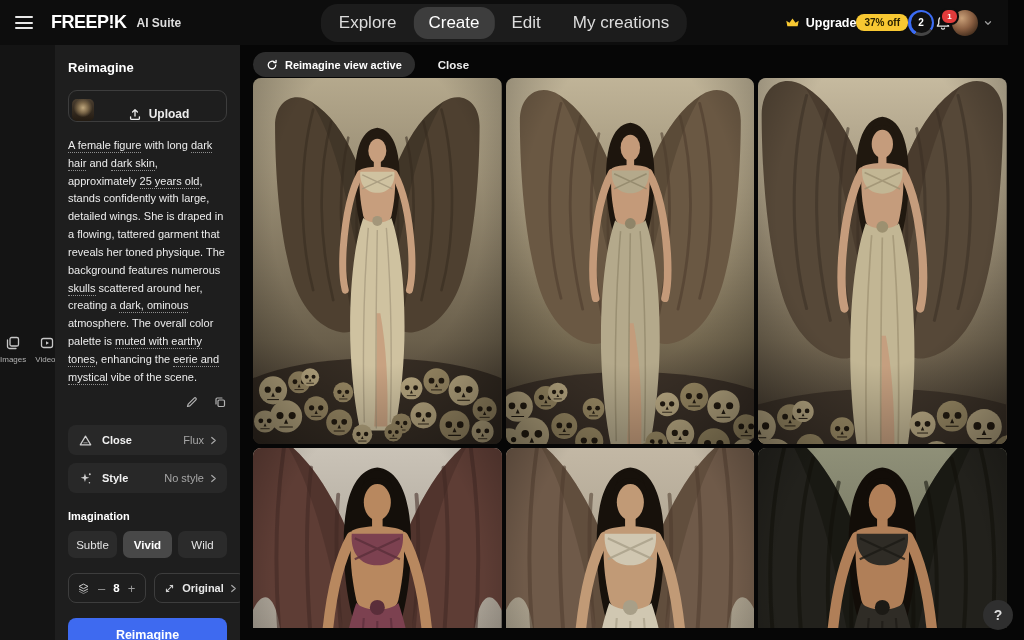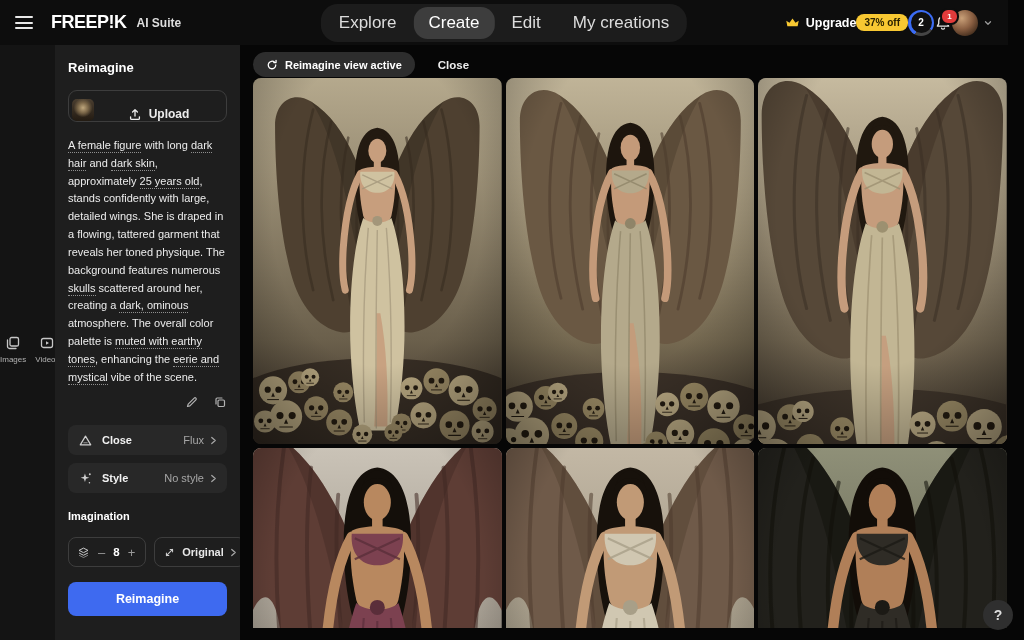--- a/index.html
+++ b/index.html
@@ -189,20 +189,25 @@
     <span class="opt-label">Style</span>
     <span class="opt-value">
         <span>No style</span>
       <svg width="7" height="9" viewBox="0 0 8 10">
           <path d="M2 1.5L6 5 2 8.5" stroke="currentColor" stroke-width="1.4" fill="none" stroke-linecap="round" stroke-linejoin="round"></path>
         </svg>
     </span>
   </div>
 
   <div class="imag-label">Imagination</div>
+  <div class="imag-row">
+    <button class="imag-btn">Subtle</button>
+    <button class="imag-btn active">Vivid</button>
+    <button class="imag-btn">Wild</button>
+  </div>
 
   <div class="cnt-row">
     <div class="cnt-box">
       <svg width="13" height="13" viewBox="0 0 16 16">
           <path d="M8 2.6l5.5 2.8L8 8.2 2.5 5.4z" stroke="currentColor" stroke-width="1.2" fill="none" stroke-linejoin="round"></path>
           <path d="M2.5 8.6L8 11.4l5.5-2.8" stroke="currentColor" stroke-width="1.2" fill="none" stroke-linejoin="round"></path>
           <path d="M2.5 11.4L8 14.2l5.5-2.8" stroke="currentColor" stroke-width="1.2" fill="none" stroke-linejoin="round" opacity=".55"></path>
         </svg>
       <button class="step">–</button>
       <span class="cnt-val">8</span>

